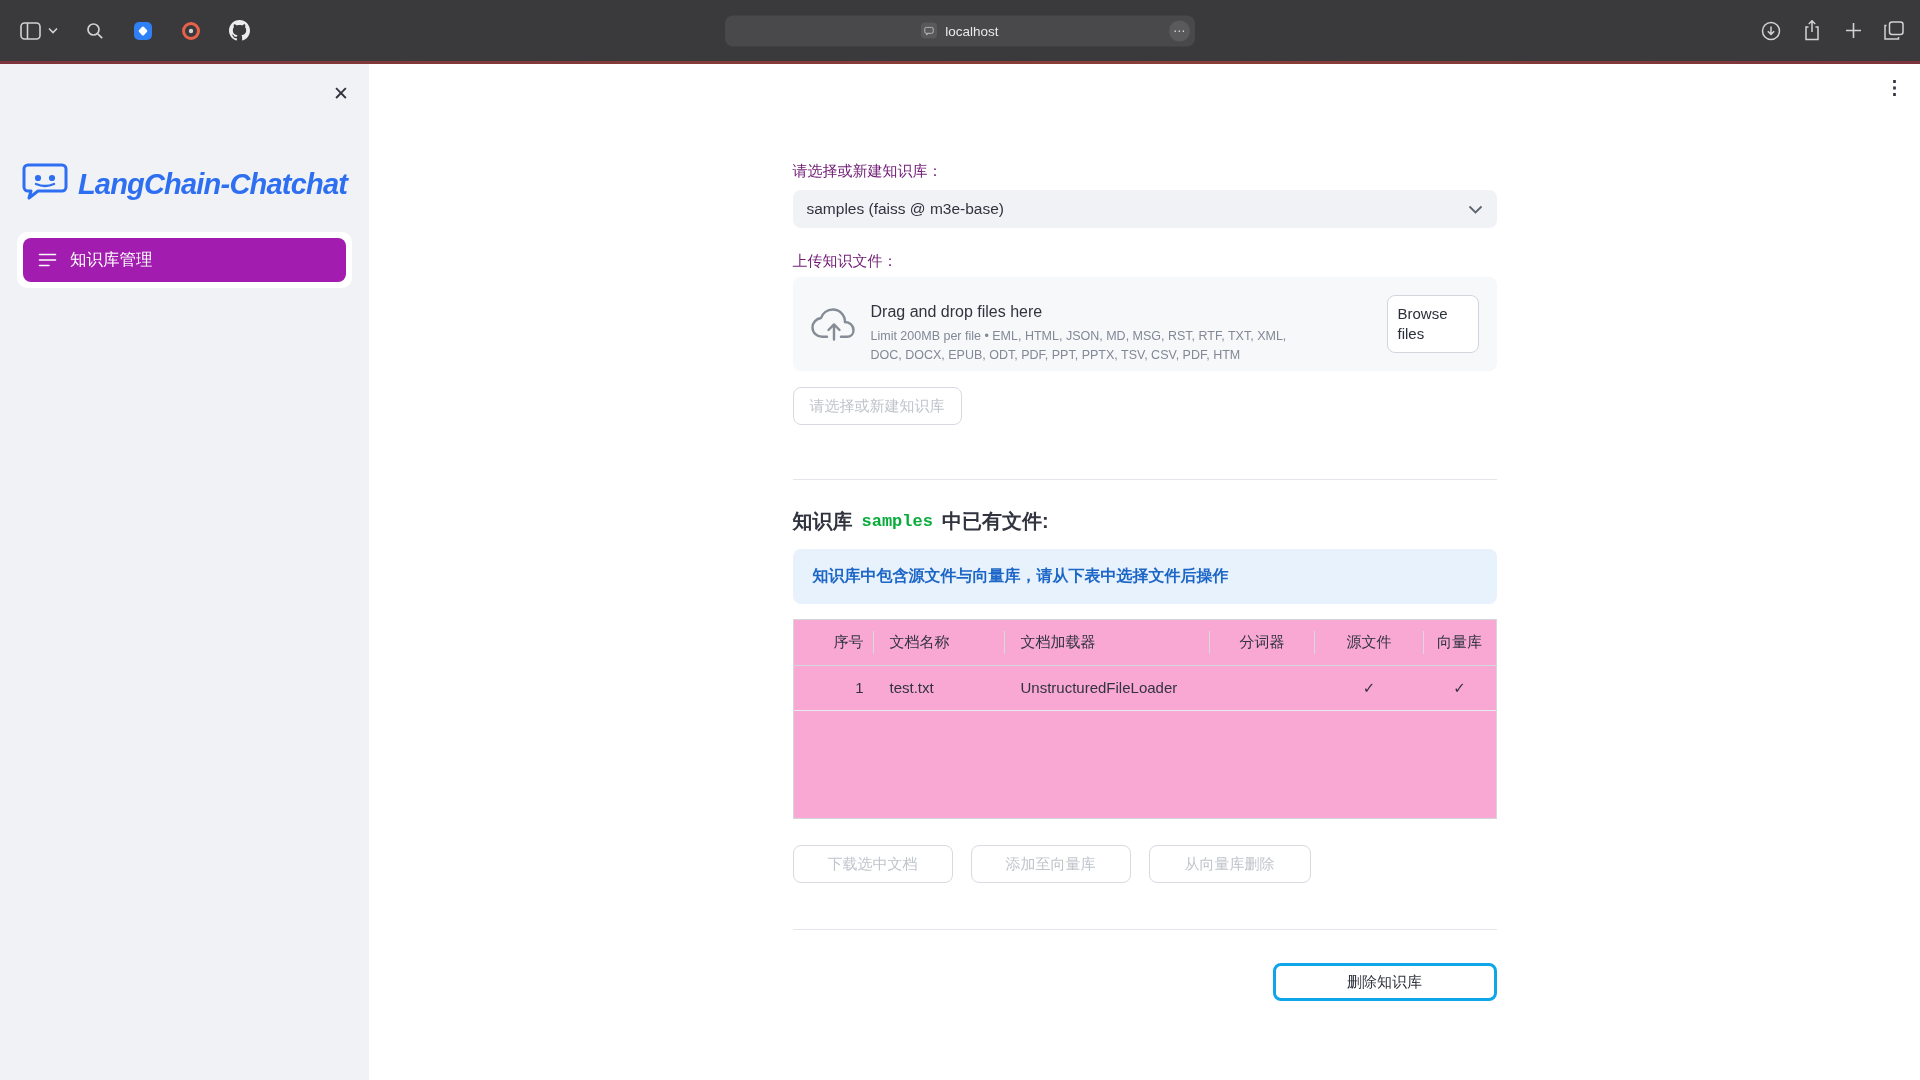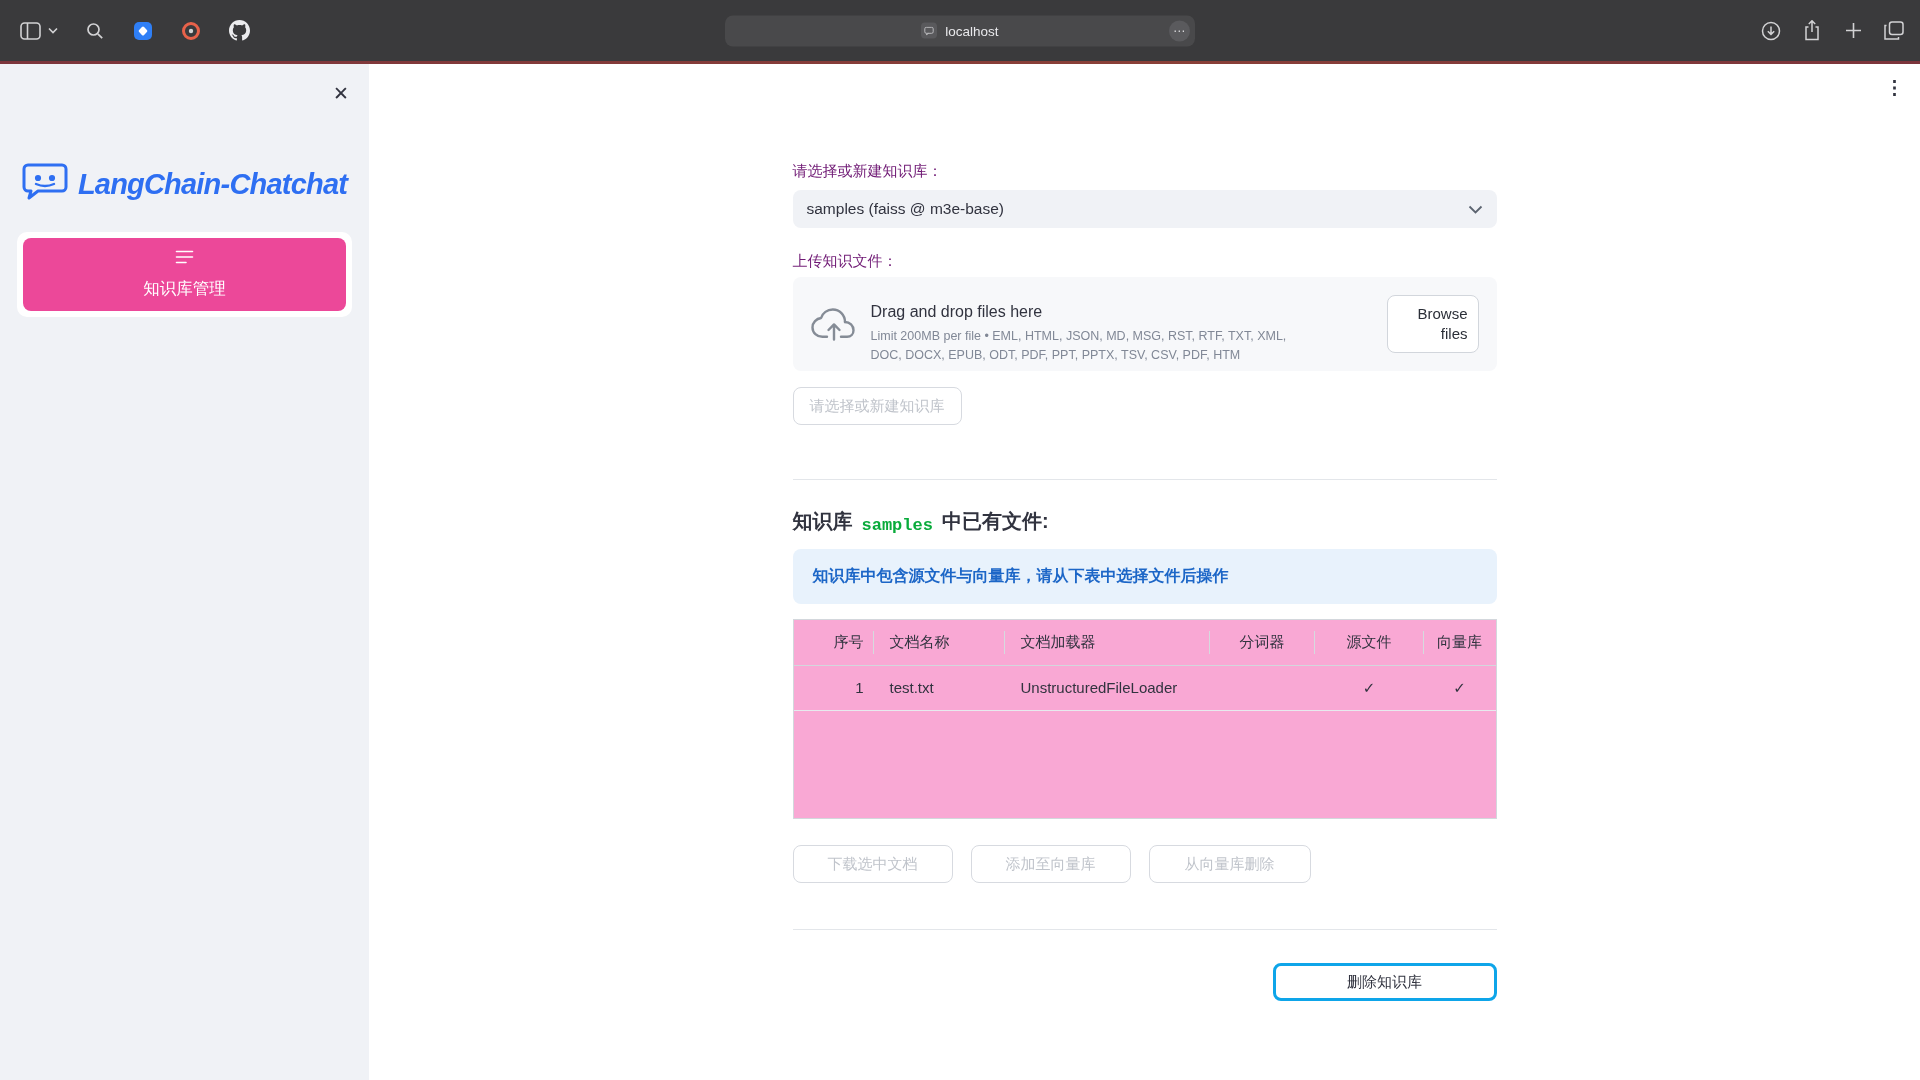--- a/index.html
+++ b/index.html
@@ -29,52 +29,52 @@
 
   .sidebar { width:369px; flex-shrink:0; background:#f0f2f6; position:relative; }
   .close-btn { position:absolute; top:18px; right:20px; font-size:19px; color:#31333f;
     background:none; border:none; cursor:pointer; }
   .logo { display:flex; align-items:center; justify-content:center; gap:10px; margin-top:97px; padding:0 10px; }
   .logo-text { color:#2e6ff2; font-size:29px; font-weight:bold; font-style:italic; letter-spacing:-0.8px; white-space:nowrap; }
   .nav-box { margin:25px 17px 0; background:#fff; border-radius:10px; padding:6px; }
   .nav-item { display:flex; align-items:center; gap:13px; padding:11px 15px; border-radius:8px;
     font-size:16.5px; color:#31333f; cursor:pointer; }
   .nav-item + .nav-item { margin-top:4px; }
-  .nav-item.active { background:#ec4899; color:#fff;flex-direction:column; }
+  .nav-item.active { background:#a21caf; color:#fff; }
 
   .main { flex:1; position:relative; background:#fff; }
   .overflow-menu { position:absolute; top:12px; right:16px; font-size:19px; color:#31333f;
     background:none; border:none; font-weight:bold; cursor:pointer; }
 
   .content { width:704px; margin:0 auto; padding-top:98px; }
 
   .field-label { font-size:15px; color:#701a75; }
   .selectbox { margin-top:9px; height:38px; background:#f0f2f6; border-radius:8px;
     display:flex; align-items:center; justify-content:space-between; padding:0 14px;
     font-size:15.5px; color:#31333f; cursor:pointer; }
 
   .upload-label { margin-top:24px; }
   .dropzone { margin-top:6px; height:94px; background:#f7f8fa; border-radius:8px;
     padding:16px 18px; display:flex; align-items:center; gap:16px; }
   .dz-text { flex:1; }
   .dz-title { font-size:16px; color:#31333f; margin-bottom:6px;margin-top:20px; }
   .dz-limit { font-size:12.5px; color:#818896; line-height:1.55; width:430px; }
   .browse-btn { width:92px; background:#fff; border:1px solid #d2d6dc; border-radius:8px;
-    padding:8px 10px; font-size:15px; color:#2b2f38; line-height:1.35; text-align:right; cursor:pointer;
+    padding:8px 10px; font-size:15px; color:#2b2f38; line-height:1.35; text-align:left; cursor:pointer;
     font-family:inherit; }
 
   button.btn { font-family:inherit; border-radius:8px; font-size:15px; cursor:pointer; background:#fff; }
   .add-btn { margin-top:16px; height:38px; padding:0 16px; border:1px solid #d7dae0; color:#c0c4cb; }
 
   .divider { border:none; border-top:1px solid #e3e6ea; }
   .divider-1 { margin-top:54px; }
   .divider-2 { margin-top:46px; }
 
   .files-heading { margin-top:28px; font-size:20px; font-weight:bold; color:#31333f;
-    display:flex; align-items:flex-end; gap:9px; }
+    display:flex; align-items:center; gap:9px; }
   .kb-code { font-family:"Liberation Mono","DejaVu Sans Mono",monospace; font-size:17px;
     color:#09ab3b; font-weight:600; }
 
   .info-box { margin-top:14px; background:#e8f2fc; border-radius:8px; padding:17px 20px;
     font-size:16px; font-weight:600; color:#1c66c7; }
 
   .table-wrap { margin-top:15px; height:200px; border:1px solid #d3d7dc; background:#f9a8d4; }
   table { width:100%; border-collapse:collapse; table-layout:fixed; }
   th, td { height:45px; font-size:15px; color:#31333f; font-weight:400; padding:0 10px; overflow:hidden; white-space:nowrap; }
   thead th { border-bottom:1px solid #d3d7dc; position:relative; }

